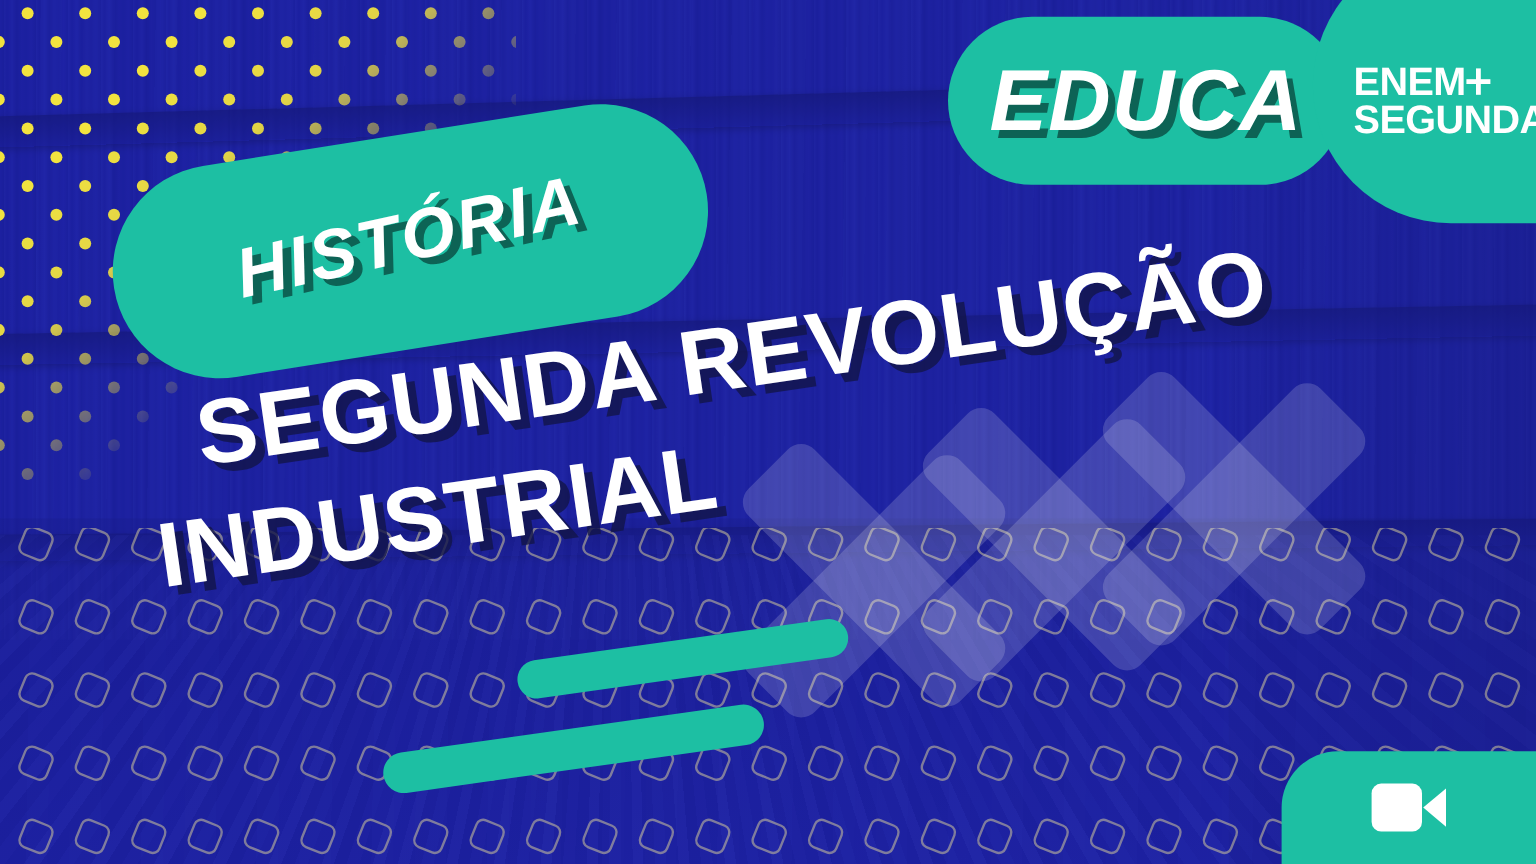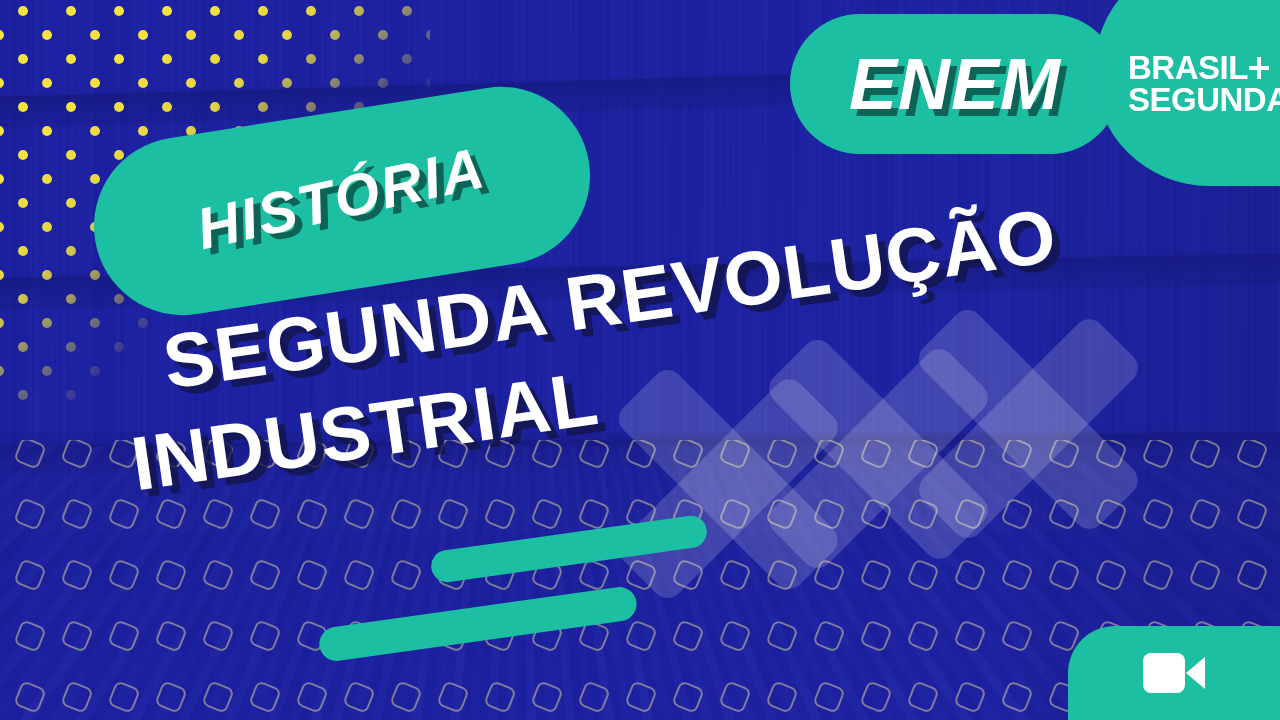--- a/index.html
+++ b/index.html
@@ -665,26 +665,26 @@
       <span class="dot" style="left: 306px; top: 390px; background: rgb(242, 227, 63);"></span>
       <span class="dot" style="left: 354px; top: 390px; background: rgb(242, 227, 63);"></span>
       <span class="dot" style="left: 402px; top: 390px; background: rgb(242, 227, 63);"></span>
     </div>
 
   <div class="pill-historia">
     <span class="txt">HISTÓRIA</span>
   </div>
 
   <div class="pill-enem">
-    <span class="txt">ENEM</span>
+    <span class="txt">EDUCA</span>
   </div>
 
   <div class="logo-blob"></div>
   <div class="logo-text">
-    <span>BRASIL</span><span class="plus"></span>
+    <span>ENEM</span><span class="plus"></span>
     <span class="l2">SEGUNDA</span>
   </div>
 
   <div class="title-wrap">
     <div class="title-line l1">SEGUNDA REVOLUÇÃO</div>
     <div class="title-line l2">INDUSTRIAL</div>
   </div>
 
   <div class="bar bar1"></div>
   <div class="bar bar2"></div>

